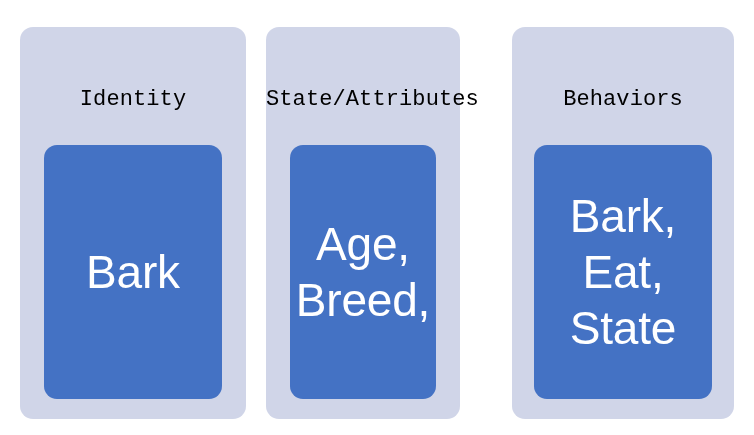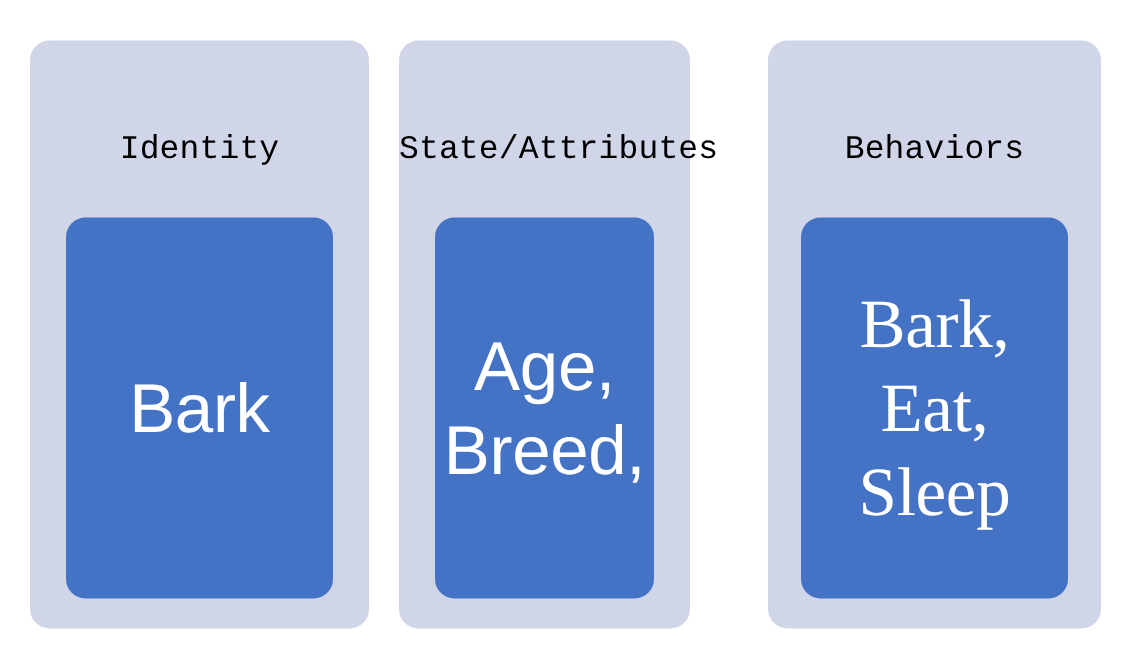--- a/index.html
+++ b/index.html
@@ -54,21 +54,20 @@
     background: #4472c4;
     border-radius: 13px;
     display: flex;
     align-items: center;
     justify-content: center;
     box-sizing: border-box;
   }
   .panel-3 .card {
     left: 22px;
     right: 22px;
-    font-family: Liberation Serif, serif;
   }
 
   .card-text {
     width: 100%;
     text-align: center;
     color: #ffffff;
     font-size: 46px;
     line-height: 56px;
     letter-spacing: -0.2px;
     padding: 0 4px;
@@ -102,18 +101,18 @@
       </div>
     </div>
   </div>
 
   <div class="panel panel-3">
     <div class="panel-heading">Behaviors</div>
     <div class="card">
       <div class="card-text">
         <span class="card-line">Bark,</span>
         <span class="card-line">Eat,</span>
-        <span class="card-line">Sleep</span>
+        <span class="card-line">State</span>
       </div>
     </div>
   </div>
 
 </div>
 
 </body></html>

